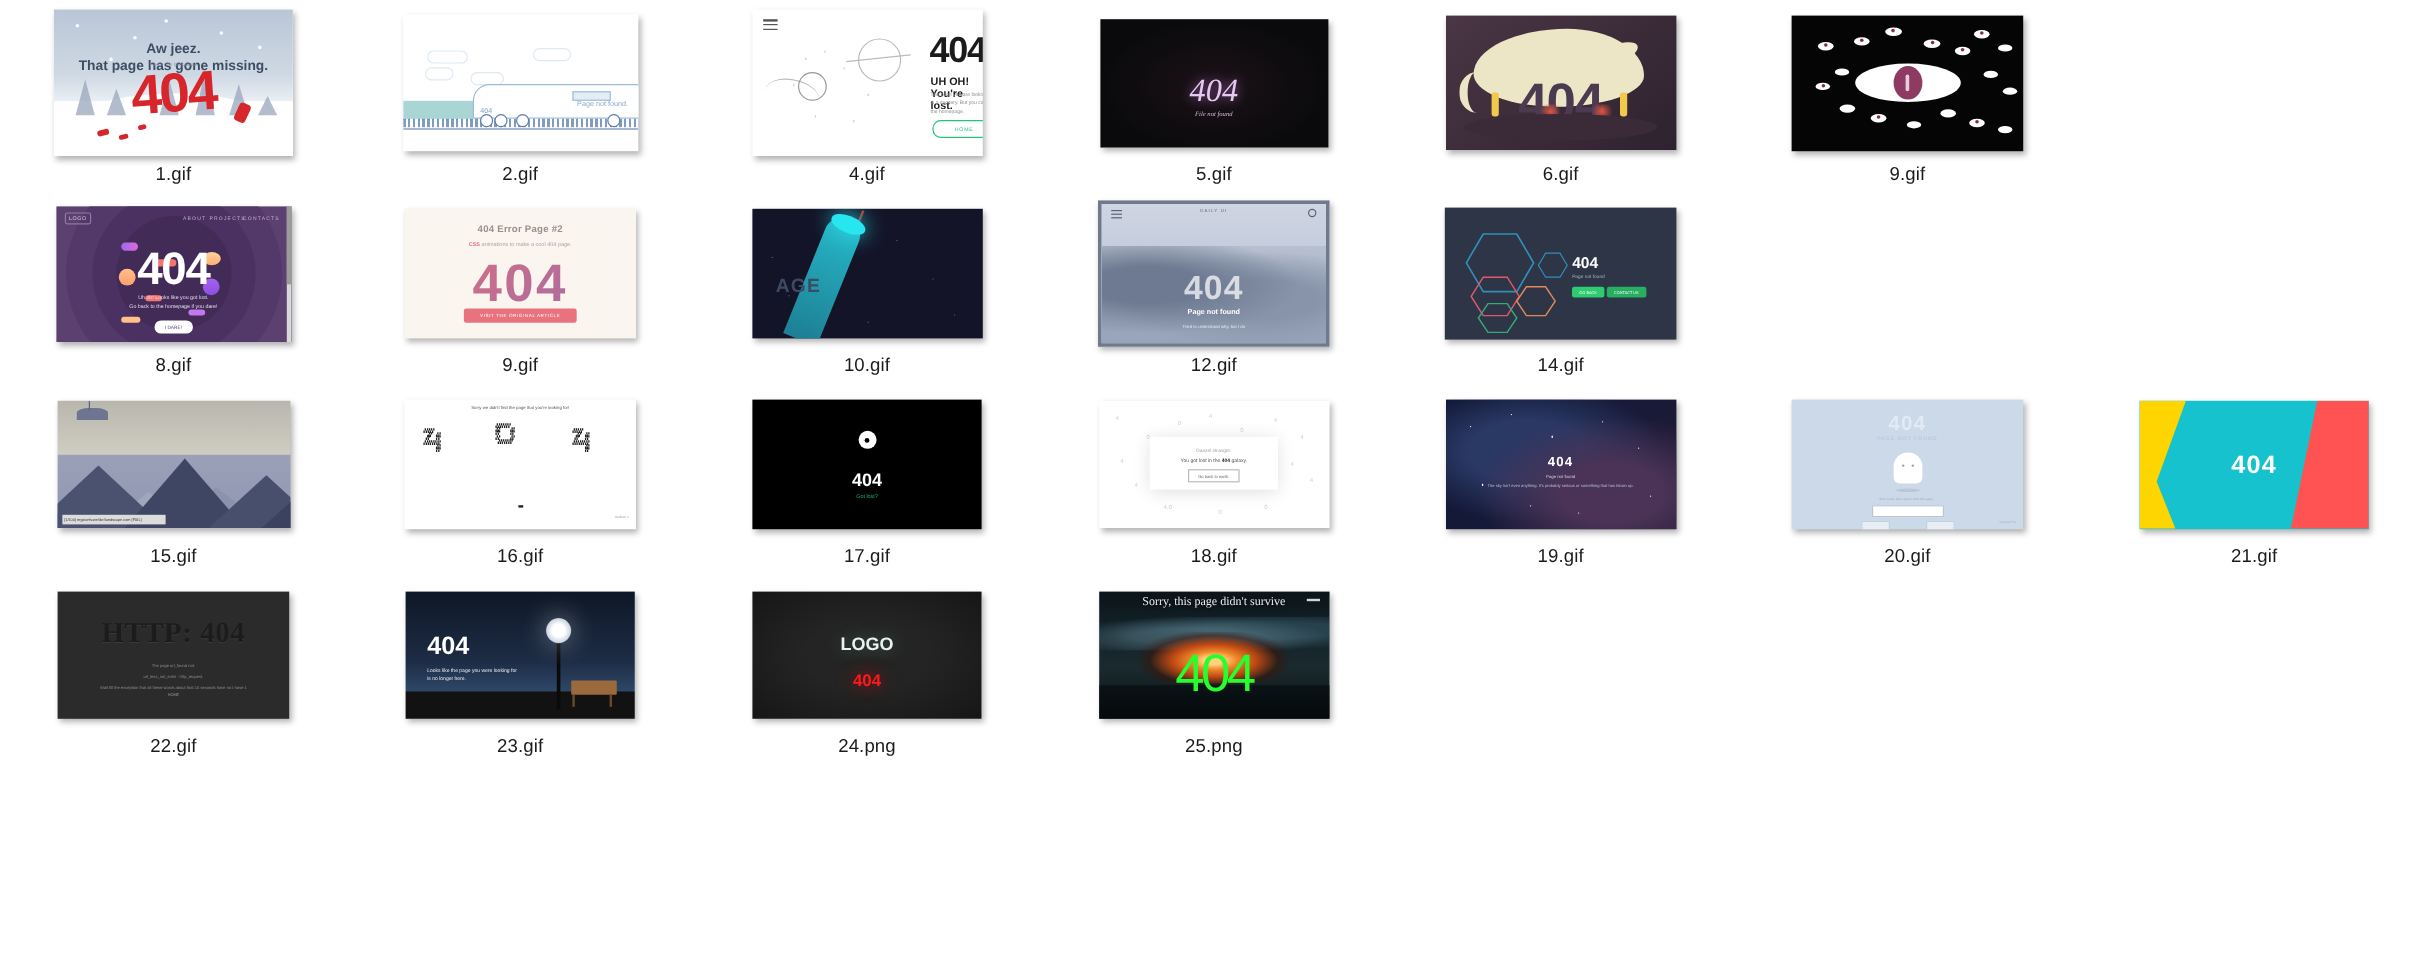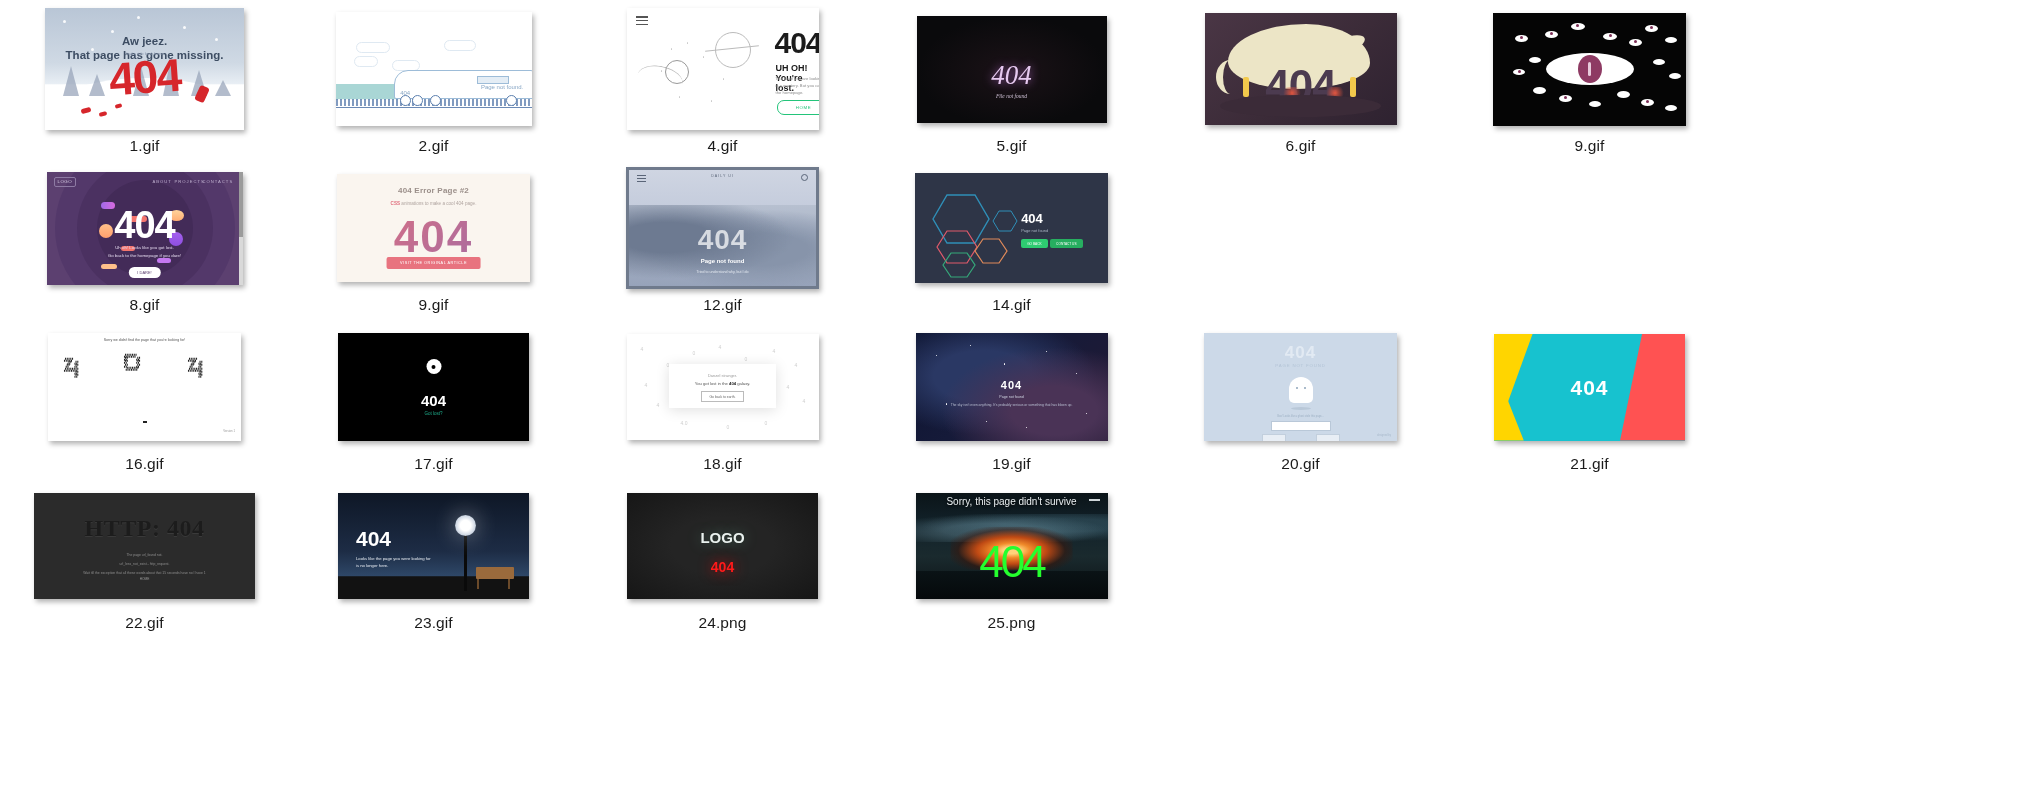--- a/index.html
+++ b/index.html
@@ -270,21 +270,21 @@
   .t24 .n{position:absolute;left:0;right:0;top:66px;text-align:center;font-size:14px;font-weight:700;color:#ff1a1a;text-shadow:0 0 14px rgba(255,0,0,.75);}
 
   
   .t25{background:linear-gradient(#0b1418 0%,#12222a 30%,#1a2a2e 60%,#0a0f12 100%);}
   .t25 .blast{position:absolute;left:50%;top:52%;transform:translate(-50%,-50%);width:64%;height:40%;
     background:radial-gradient(ellipse at 50% 55%,#ffd27a 0 10%,#f08a2a 22%,#c04a14 40%,rgba(60,20,8,.5) 62%,transparent 78%);}
   .t25 .cloudband{position:absolute;left:0;right:0;top:20%;height:26%;
     background:radial-gradient(ellipse at 40% 60%,rgba(120,160,175,.35) 0 30%,transparent 70%),
                radial-gradient(ellipse at 75% 40%,rgba(90,140,160,.30) 0 28%,transparent 68%);}
   .t25 .city{position:absolute;left:0;right:0;bottom:0;height:26%;background:linear-gradient(#0a1316,#05090b);}
-  .t25 .ttl{position:absolute;left:0;right:0;top:3px;text-align:center;font-size:10px;color:#e9eef0;font-family:Liberation Sans, sans-serif;text-shadow:0 1px 3px #000;}
+  .t25 .ttl{position:absolute;left:0;right:0;top:3px;text-align:center;font-size:10px;color:#e9eef0;font-family:Liberation Serif, serif;text-shadow:0 1px 3px #000;}
   .t25 .g404{position:absolute;left:0;right:0;top:44px;text-align:center;font-size:44px;font-weight:400;color:#24ff2e;letter-spacing:-3px;font-family:"Liberation Sans",sans-serif;}
   .t25 .dash{position:absolute;right:8px;top:6px;width:11px;height:2px;background:#cfd6d8;}
 </style>
 </head>
 <body>
 
 <div id="grid">
 
   <div class="row">
 
@@ -479,20 +479,37 @@
           <div class="s">
             <b>CSS</b><span> animations to make a cool 404 page.</span>
           </div>
           <div class="n">404</div>
           <div class="btn">VISIT THE ORIGINAL ARTICLE</div>
         </div>
       </div>
       <div class="caption">9.gif</div>
     </div>
 
+    <div class="cell">
+      <div class="thumbwrap">
+        <div class="thumb t10" style="width:192px;height:108px;">
+          <div class="beam"></div>
+          <div class="tube"></div>
+          <div class="cap"></div>
+          <div class="txt">AGE</div>
+          <div class="st" style="left:16px;top:40px;"></div>
+          <div class="st" style="left:30px;top:72px;"></div>
+          <div class="st" style="left:120px;top:26px;"></div>
+          <div class="st" style="left:150px;top:58px;"></div>
+          <div class="st" style="left:168px;top:88px;"></div>
+          <div class="st" style="left:96px;top:94px;"></div>
+        </div>
+      </div>
+      <div class="caption">10.gif</div>
+    </div>
 
 
     <div class="cell">
       <div class="thumbwrap">
         <div class="thumb t12" style="width:193px;height:122px;">
           <div class="bg"></div>
           <div class="hdr"></div>
           <div class="burger" style="position:absolute;left:8px;top:5px;width:9px;">
             <i style="display:block;height:1.2px;background:#5a6578;margin-bottom:1.6px;"></i>
             <i style="display:block;height:1.2px;background:#5a6578;margin-bottom:1.6px;"></i>
@@ -524,20 +541,40 @@
           <div class="b1">GO BACK</div>
           <div class="b2">CONTACT US</div>
         </div>
       </div>
       <div class="caption">14.gif</div>
     </div>
   </div>
 
   <div class="row">
 
+    <div class="cell">
+      <div class="thumbwrap">
+        <div class="thumb t15" style="width:194px;height:106px;">
+          <div class="mt" style="--w:46px;--h:40px;--c:#8e95ae;left:-14px;"></div>
+          <div class="mt" style="--w:38px;--h:30px;--c:#a0a7bd;left:38px;"></div>
+          <div class="mt" style="--w:44px;--h:34px;--c:#8a92ac;left:88px;"></div>
+          <div class="mt" style="--w:40px;--h:28px;--c:#9aa1b8;left:138px;"></div>
+          <div class="mt" style="--w:56px;--h:52px;--c:#4a5270;left:-22px;"></div>
+          <div class="mt" style="--w:50px;--h:58px;--c:#3e4663;left:56px;"></div>
+          <div class="mt" style="--w:48px;--h:44px;--c:#474f6c;left:126px;"></div>
+          <div class="mt" style="--w:40px;--h:36px;--c:#3a4260;left:170px;"></div>
+          <div style="position:absolute;left:16px;top:6px;width:26px;height:10px;background:#6d7592;border-radius:40% 40% 0 0;"></div>
+          <div style="position:absolute;left:26px;top:0px;width:1.6px;height:8px;background:#5a6280;"></div>
+          <div class="bar">
+              <span>[1/100] mypixels-welike/landscape.com [FAIL]</span>
+            </div>
+        </div>
+      </div>
+      <div class="caption">15.gif</div>
+    </div>
 
     <div class="cell">
       <div class="thumbwrap">
         <div class="thumb t16" style="width:193px;height:108px;">
           <div class="top">
             <span>Sorry we didn't find the page that you're looking for!</span>
           </div>
           <div class="inv" style="left:16px;top:26px;">▞▞▞▞▞
   ▞▞  ▞▞
  ▞▞   ▞▞
@@ -654,21 +691,21 @@
         </div>
       </div>
       <div class="caption">21.gif</div>
     </div>
   </div>
 
   <div class="row">
 
     <div class="cell">
       <div class="thumbwrap">
-        <div class="thumb t22" style="width:221px;height:106px;">
+        <div class="thumb t22" style="width:193px;height:106px;">
           <div class="n">HTTP: 404</div>
           <div class="p">
             <span>The page url_found not.</span><br>
             <span>url_less_not_exist - http_request.</span><br>
             <span>Wait till the exception that all these words about that 15 seconds have no I have 1</span>
           </div>
           <div class="b">HOME</div>
         </div>
       </div>
       <div class="caption">22.gif</div>

